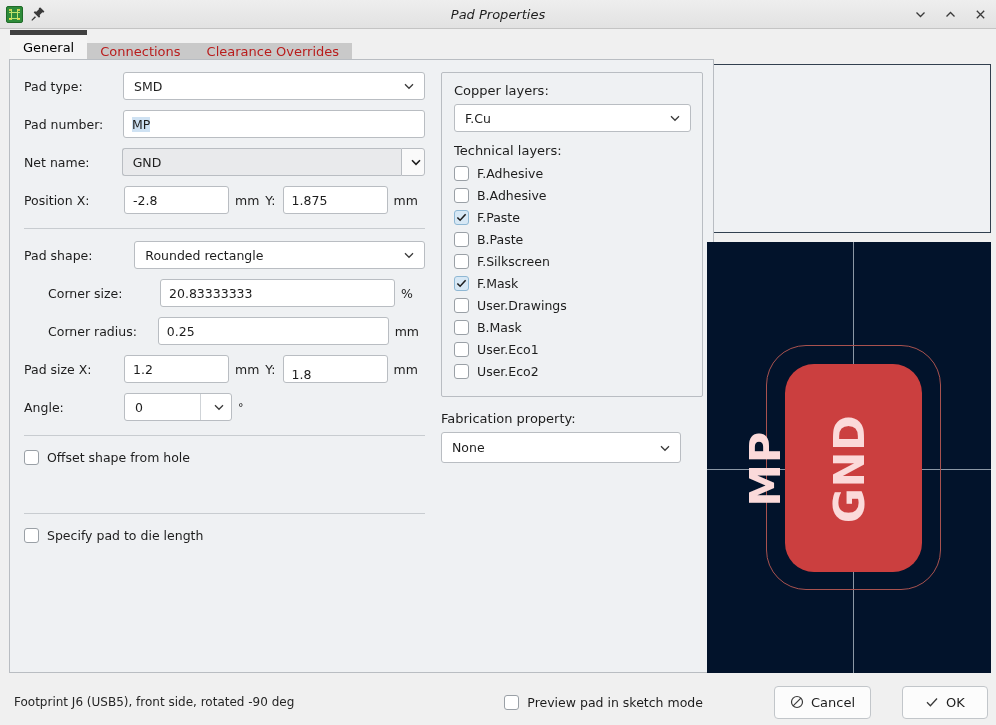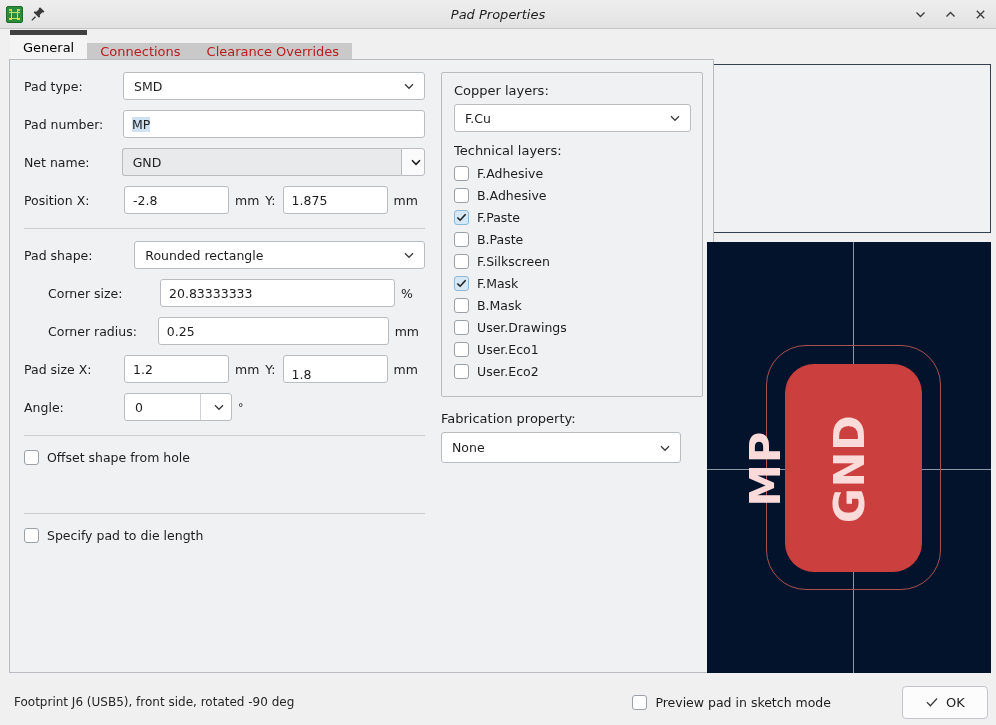--- a/index.html
+++ b/index.html
@@ -478,25 +478,25 @@
                 <div class="cbrow">
                   <span class="cb on">
                     <svg width="11" height="11" viewBox="0 0 12 12">
                       <path d="M1.5 6L4.5 9L10.5 2.5" fill="none" stroke="#1d1d1d" stroke-width="1.7"></path>
                     </svg>
                   </span>
                   <span class="cbtxt">F.Mask</span>
                 </div>
                 <div class="cbrow">
                   <span class="cb"></span>
+                  <span class="cbtxt">User.Drawings</span>
+                </div>
+                <div class="cbrow">
+                  <span class="cb"></span>
                   <span class="cbtxt">B.Mask</span>
-                </div>
-                <div class="cbrow">
-                  <span class="cb"></span>
-                  <span class="cbtxt">User.Drawings</span>
                 </div>
                 <div class="cbrow">
                   <span class="cb"></span>
                   <span class="cbtxt">User.Eco1</span>
                 </div>
                 <div class="cbrow">
                   <span class="cb"></span>
                   <span class="cbtxt">User.Eco2</span>
                 </div>
               </div>
@@ -532,20 +532,27 @@
     <span class="status">Footprint J6 (USB5), front side, rotated -90 deg</span>
     <div class="footer-mid">
       <div class="sketchwrap">
         <span class="cb">
           
         </span>
         <span class="cbtxt">Preview pad in sketch mode</span>
       </div>
       <div class="btn">
         <svg width="14" height="14" viewBox="0 0 14 14">
+          <circle cx="7" cy="7" r="5.5" fill="none" stroke="#3a3a3a" stroke-width="1.2"></circle>
+          <line x1="3.1" y1="10.9" x2="10.9" y2="3.1" stroke="#3a3a3a" stroke-width="1.2"></line>
+        </svg>
+        <span>Cancel</span>
+      </div>
+      <div class="btn">
+        <svg width="14" height="14" viewBox="0 0 14 14">
           <path d="M2 7.3L5.4 10.7L12 3.5" fill="none" stroke="#3a3a3a" stroke-width="1.3"></path>
         </svg>
         <span>OK</span>
       </div>
     </div>
   </div>
 
 </div>
 
 </body></html>

